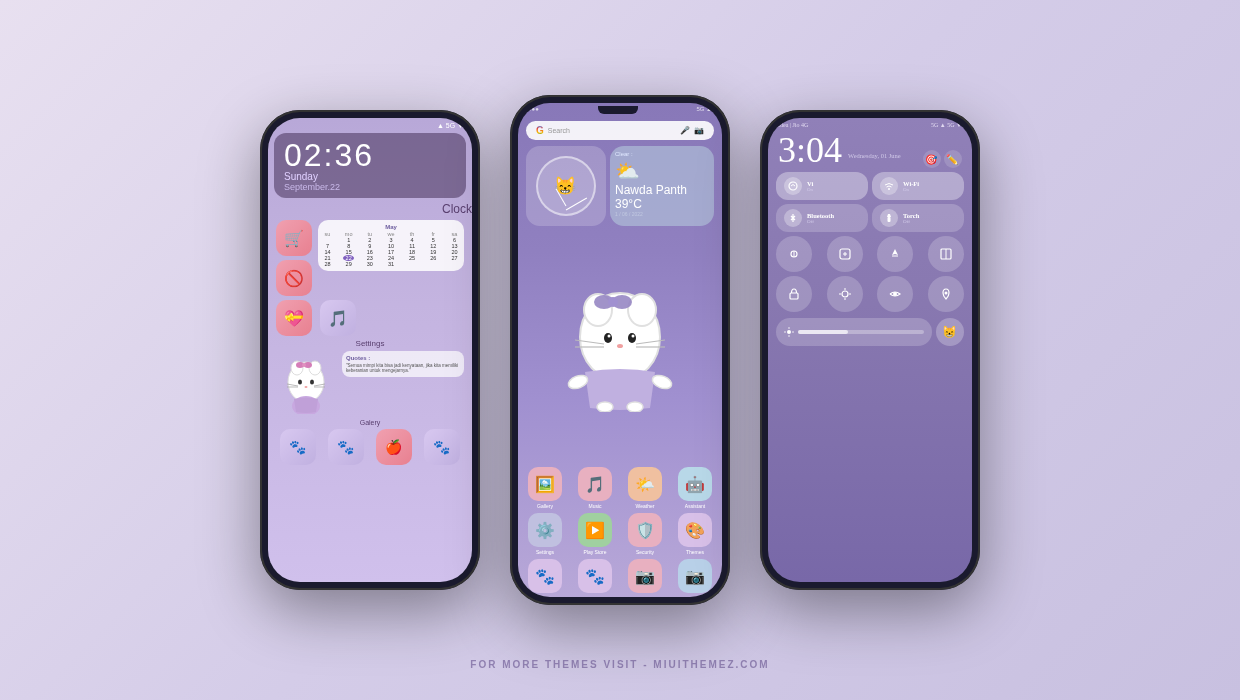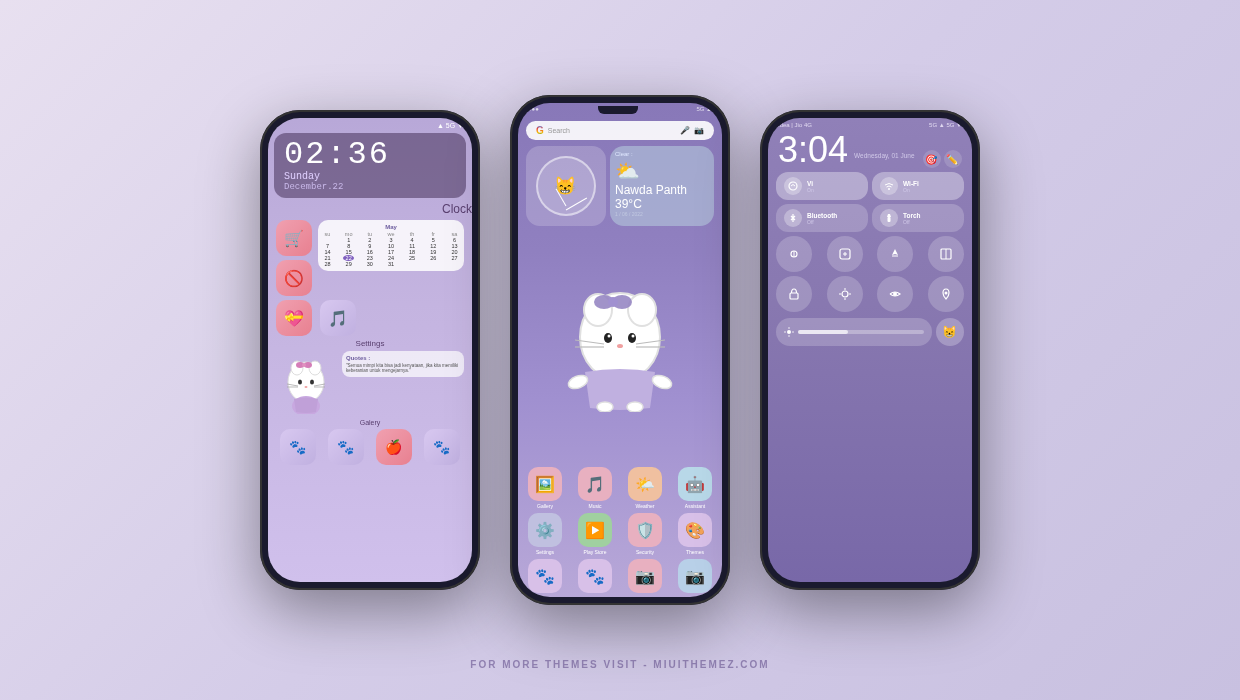--- a/index.html
+++ b/index.html
@@ -95,21 +95,20 @@
       color: #fff;
       gap: 3px;
     }
 
     .clock-widget {
       background: rgba(80,60,100,0.6);
       border-radius: 12px;
       margin: 2px 6px;
       padding: 6px 10px;
       text-align: left;
-      font-family: Liberation Mono, monospace;
     }
 
     .clock-time {
       font-size: 32px;
       font-weight: 300;
       color: #fff;
       letter-spacing: 2px;
       line-height: 1;
     }
 
@@ -378,20 +377,21 @@
       text-align: center;
     }
 
     
     .screen-right {
       background: linear-gradient(180deg, #9080b8 0%, #8878b0 40%, #7868a8 100%);
       width: 100%;
       height: 100%;
       display: flex;
       flex-direction: column;
+      font-family: Liberation Serif, serif;
     }
 
     .right-status-bar {
       display: flex;
       justify-content: space-between;
       padding: 4px 10px 2px;
       font-size: 6px;
       color: #e0d8f0;
     }
 
@@ -557,21 +557,21 @@
     <div class="phone-screen">
       <div class="screen-left">
 
         <div class="left-status-bar">
           <span>▲ 5G ▼</span>
         </div>
 
         <div class="clock-widget">
           <div class="clock-time">02:36</div>
           <div class="clock-day">Sunday</div>
-          <div class="clock-date">December.22</div>
+          <div class="clock-date">September.22</div>
         </div>
 
         <div class="clock-label">Clock</div>
 
         <div class="app-grid-2col">
           <div style="display:flex;flex-direction:column;gap:4px;">
             <div class="app-icon-left app-icon-pink">🛒</div>
             <div class="app-icon-left app-icon-pink">🚫</div>
           </div>
           <div class="calendar-box">

